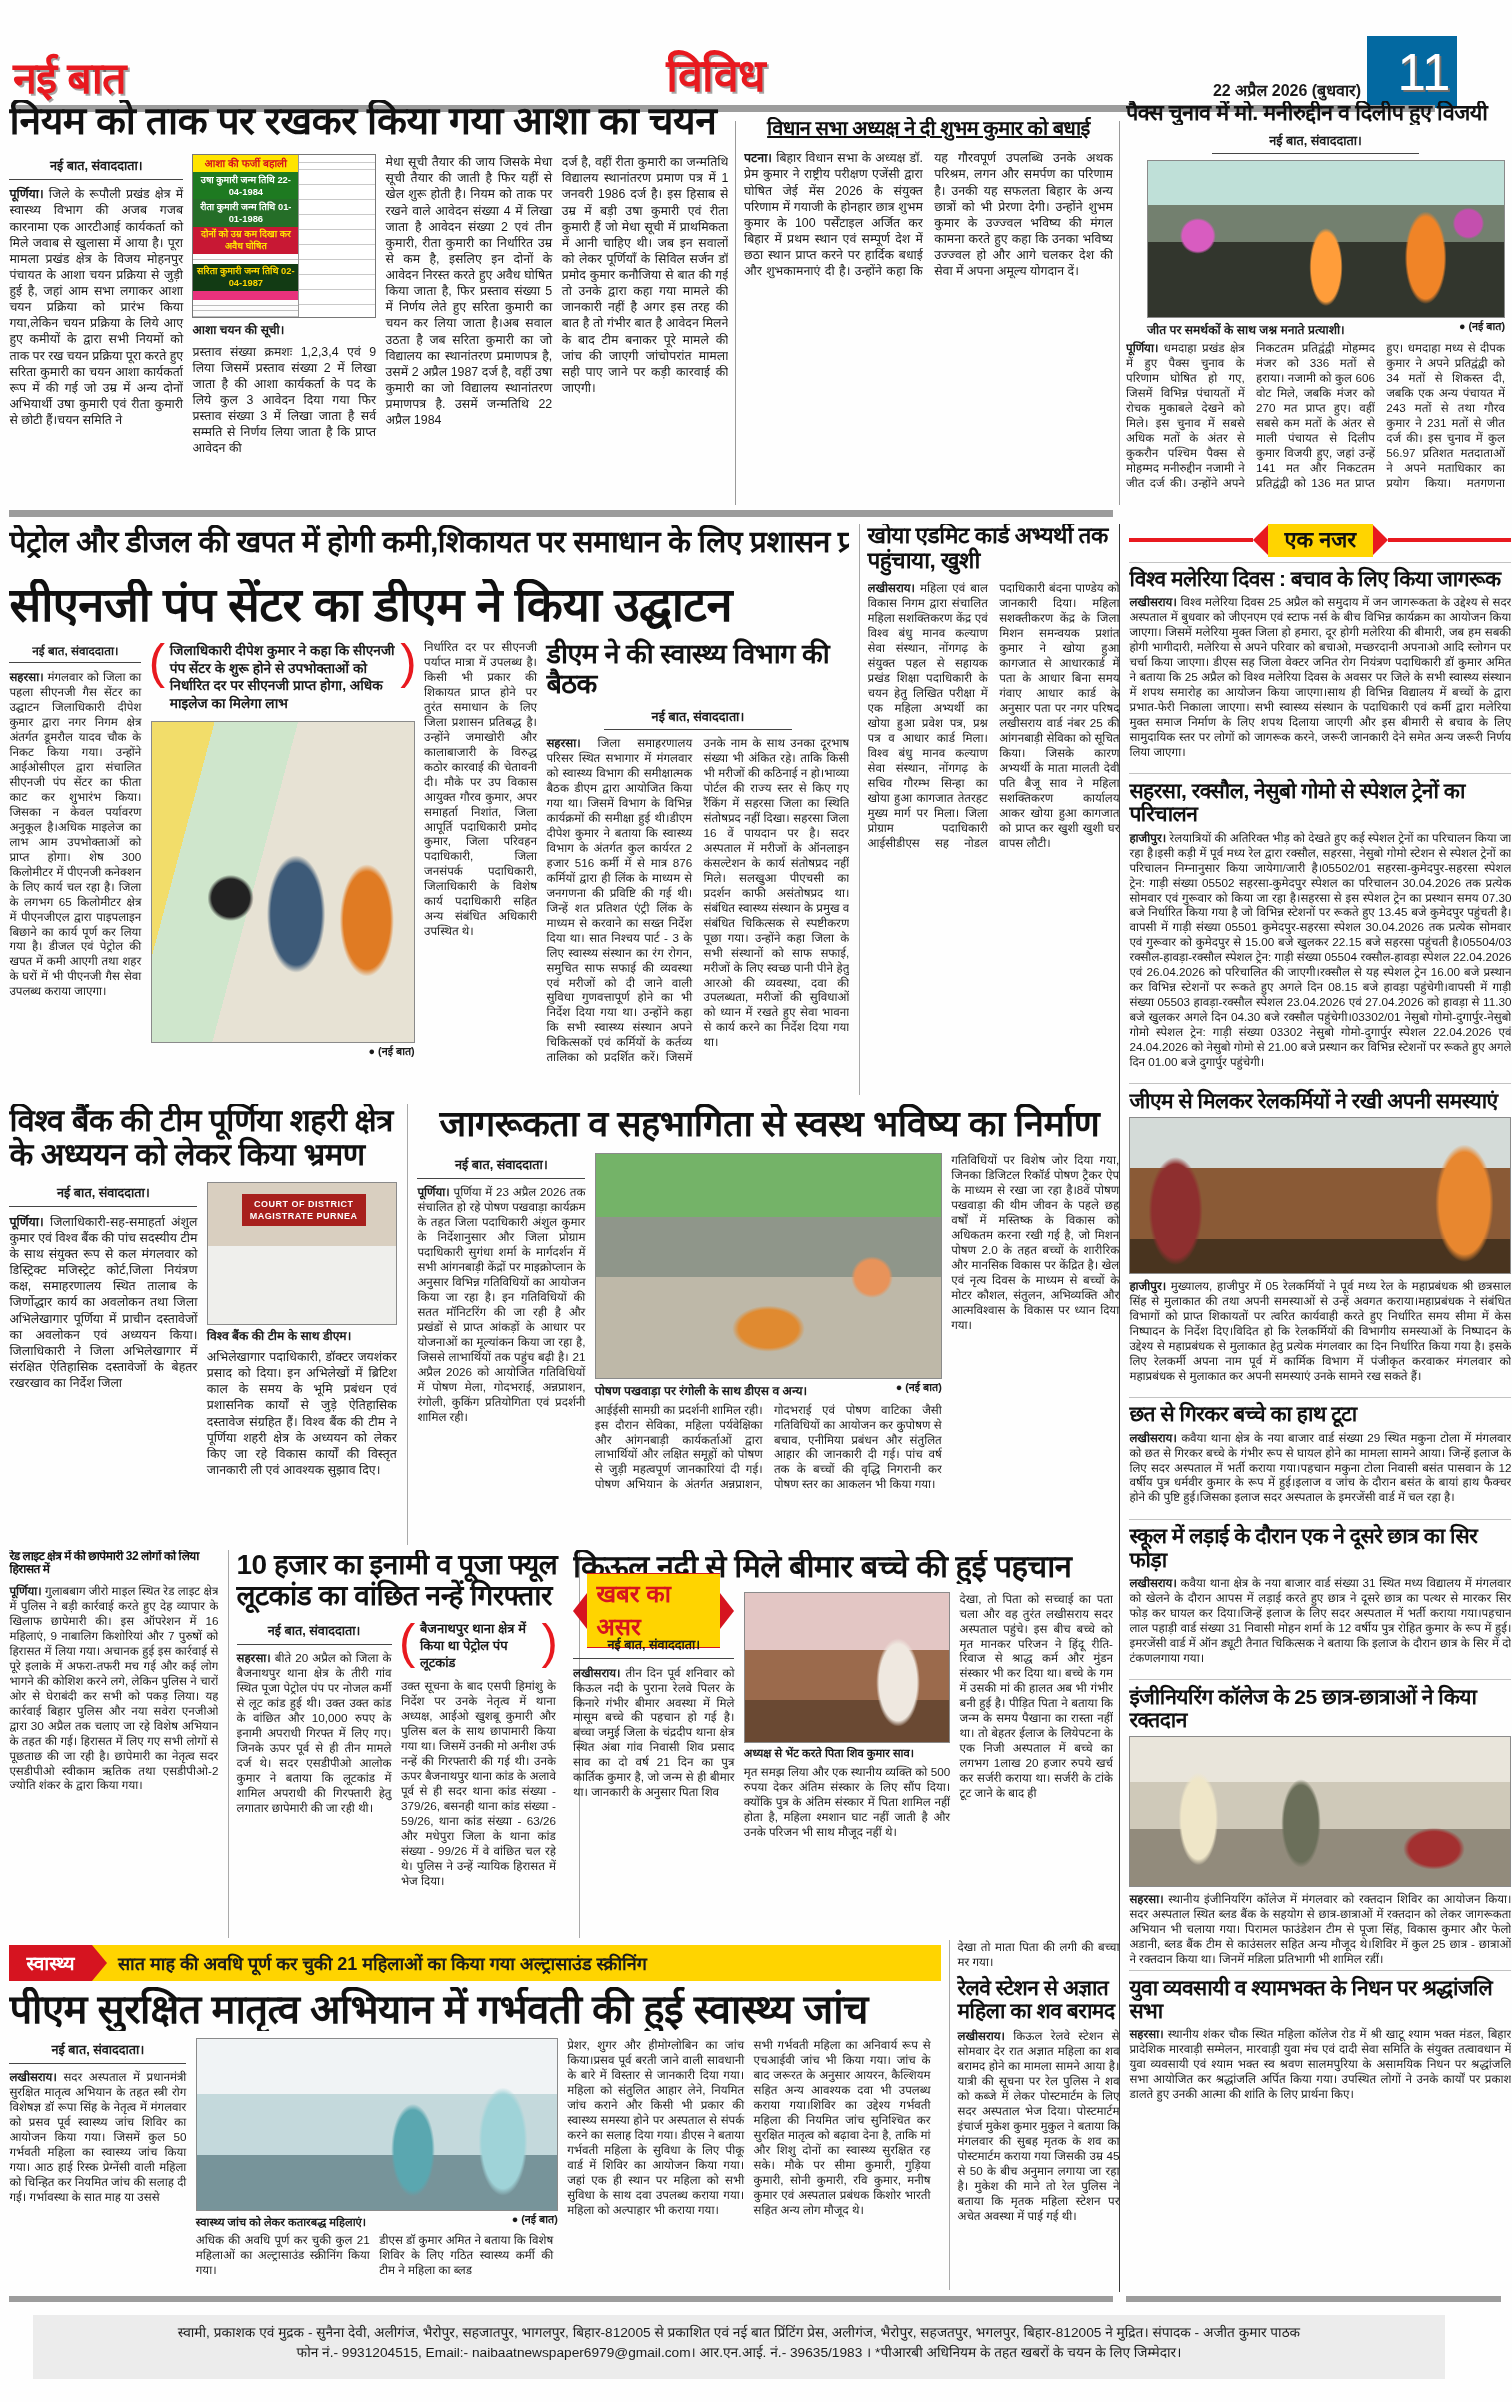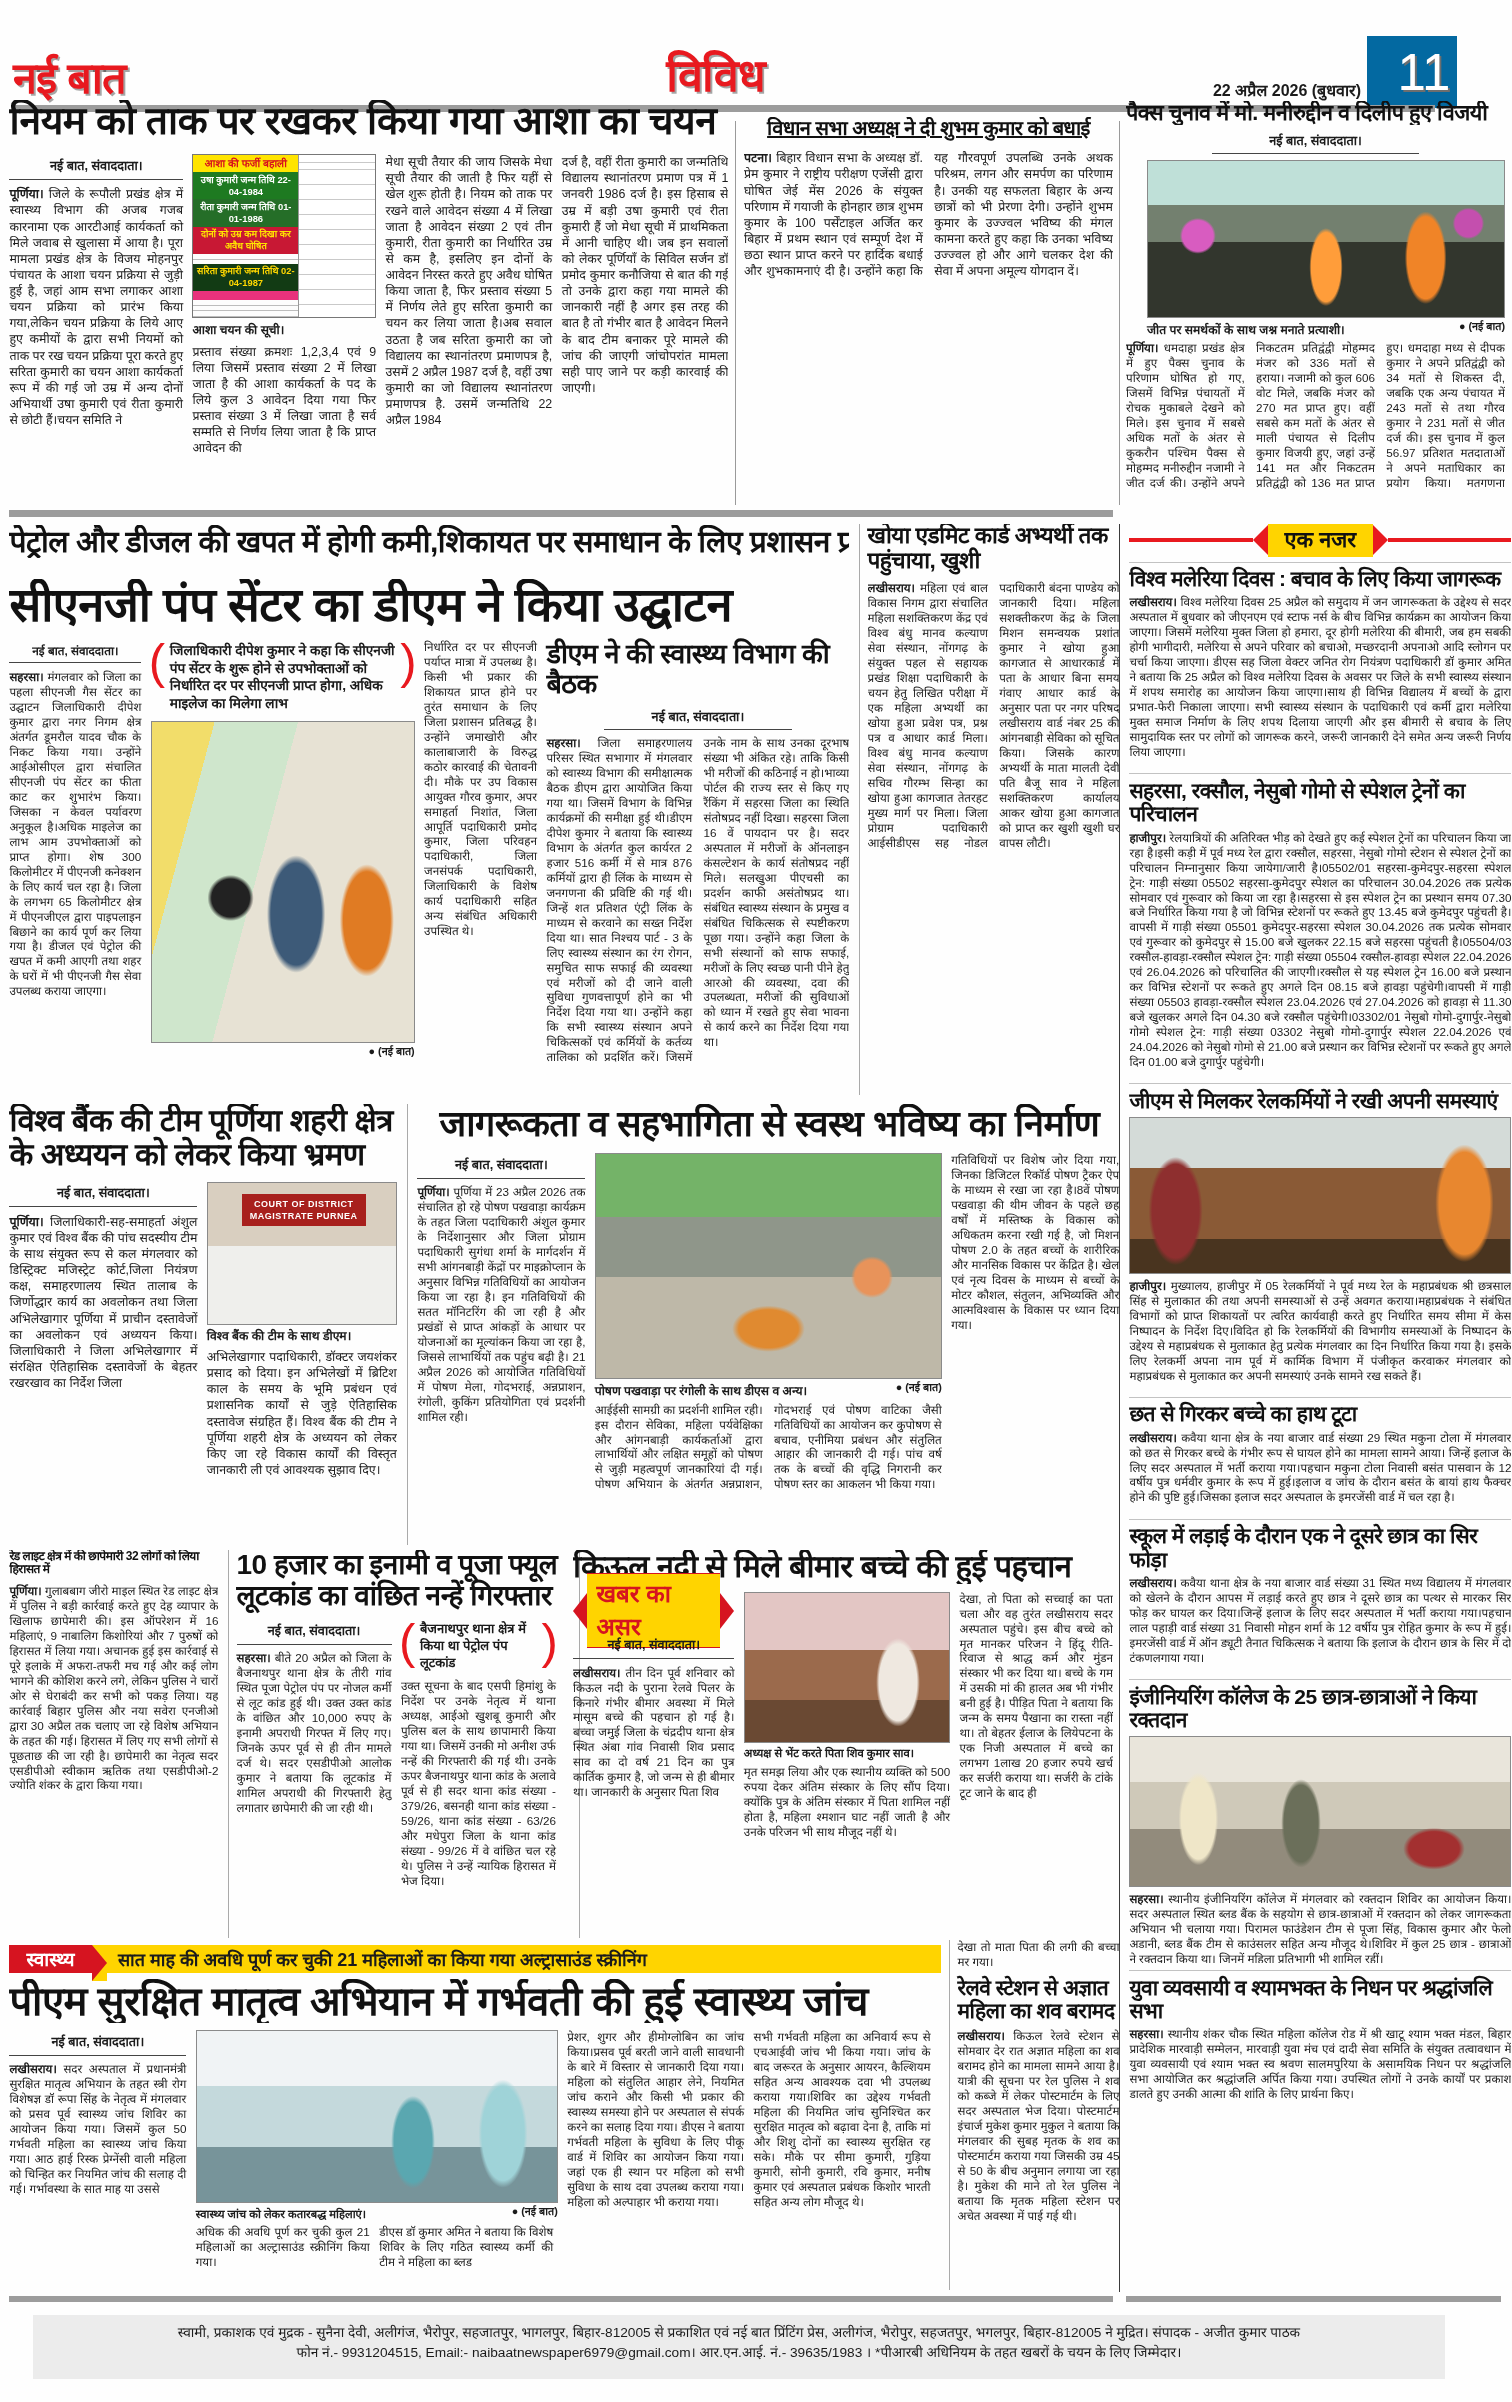--- a/index.html
+++ b/index.html
@@ -67,21 +67,21 @@
   .najar .tri-l{width:0;height:0;border-top:15px solid transparent;border-bottom:15px solid transparent;border-right:15px solid #e8191f;}
   .najar .tri-r{width:0;height:0;border-top:15px solid transparent;border-bottom:15px solid transparent;border-left:15px solid #e8191f;}
   .najar .box{background:#ffd400;color:#111;font-weight:900;font-size:21.7px;padding:0.9px 17px 3.8px;}
   .kbanner{display:flex;align-items:center;height:38px;margin-bottom:3.8px;}
   .kbanner .tri-l{width:0;height:0;border-top:18px solid transparent;border-bottom:18px solid transparent;border-right:14px solid #d61420;}
   .kbanner .tri-r{width:0;height:0;border-top:18px solid transparent;border-bottom:18px solid transparent;border-left:14px solid #d61420;}
   .kbanner .box{background:#ffd400;color:#d61420;font-weight:900;font-size:24px;padding:1.9px 9.4px 4.7px;border-top:1.9px solid #d61420;border-bottom:1.9px solid #d61420;}
   .quote{position:relative;font-weight:bold;font-size:13.7px;line-height:1.3;padding:1.9px 19px;margin-bottom:5.6px;}
   .quote::before{content:"(";position:absolute;left:-1.9px;top:-9.4px;color:#e8191f;font-size:49px;font-weight:400;}
   .quote::after{content:")";position:absolute;right:-1.9px;top:-9.4px;color:#e8191f;font-size:49px;font-weight:400;}
-  .band{display:flex;height:28px;align-items:stretch;margin-bottom:5.6px;}
+  .band{display:flex;height:36px;align-items:stretch;margin-bottom:5.6px;}
   .band .lbl{background:#d61420;color:#fff;font-weight:900;font-size:19px;display:flex;align-items:center;padding:0 17px;}
   .band .arrow{width:0;height:0;border-top:18px solid transparent;border-bottom:18px solid transparent;border-left:15px solid #d61420;background:#ffd400;}
   .band .txt{flex:1;background:#ffd400;color:#1b1b1b;font-weight:900;font-size:18px;display:flex;align-items:center;padding:0 11.3px;}
   .rail-item{border-top:0.9px solid #c2c2c2;padding-top:4.7px;margin-bottom:7.5px;overflow:hidden;}
   .rail-item:first-of-type{border-top:none;}
   .rail-hl{font-weight:900;font-size:21px;line-height:1.12;margin:0 0 4.7px;color:#111;letter-spacing:-0.5px;}
   .sign{position:absolute;left:18%;top:8%;width:64%;background:#a8201d;color:#fff;
         font-size:9px;font-weight:bold;text-align:center;line-height:1.35;padding:3.8px 1.9px;letter-spacing:0.5px;}
   .mast{color:#e8191f;font-weight:900;text-shadow:1.9px 1.9px 0 rgba(0,0,0,0.35);letter-spacing:-0.9px;}
   .pagenum{background:#0369a1;color:#fff;font-weight:400;display:flex;align-items:center;justify-content:center;

